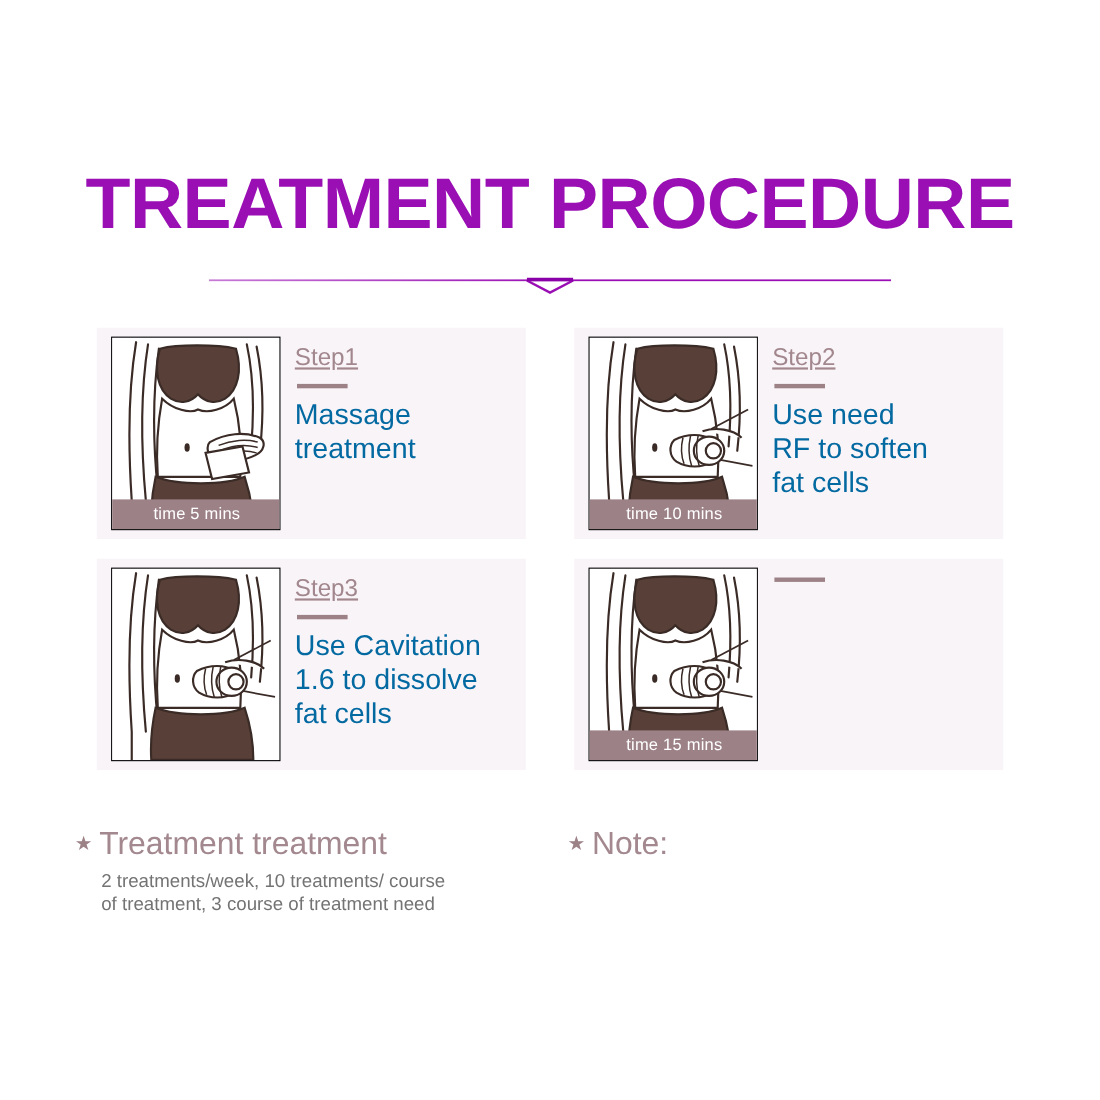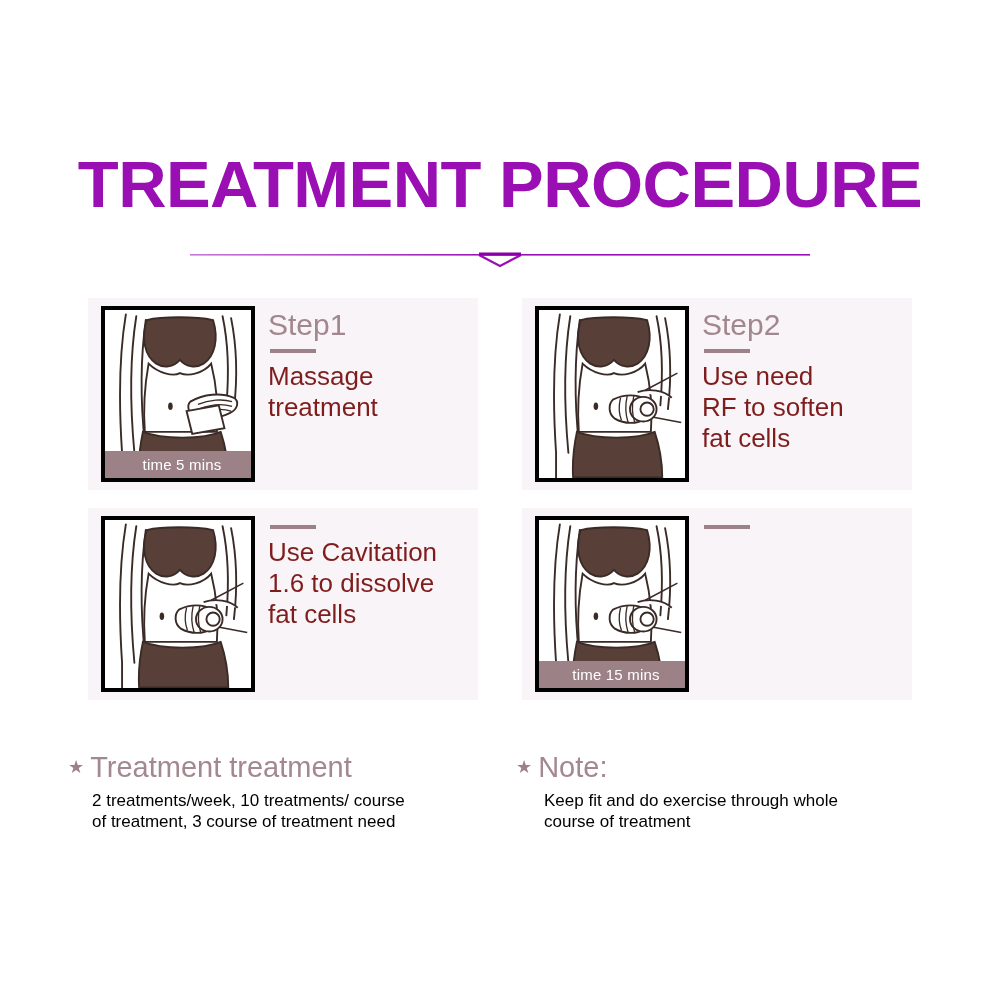--- a/index.html
+++ b/index.html
@@ -46,21 +46,21 @@
     background:#f9f4f8;
     box-sizing:border-box;
     padding:8px 0 0 13px;
     display:flex;
   }
   .thumb{
     position:relative;
     width:154px;height:176px;
     flex:0 0 154px;
     background:#ffffff;
-    border:4px solid #000000;
+    border:1px solid #000000;
     box-sizing:border-box;
     overflow:hidden;
   }
   .thumb svg{display:block;width:100%;height:100%;}
   .timebar{
     position:absolute;left:-1px;bottom:0;
     width:156px;height:27px;
     background:#9c8187;
     color:#ffffff;
     font-size:15px;
@@ -70,30 +70,31 @@
     box-sizing:border-box;
   }
 
   .card-text{
     padding-left:13px;
     padding-top:2px;
     flex:1 1 auto;
   }
   .step-title{
     color:#a2888e;
-    font-size:30px;
+    font-size:22px;
     line-height:34px;
     letter-spacing:0px;
+    text-decoration:underline;
   }
   .step-rule{
     width:46px;height:4px;background:#9c8187;
     margin:7px 0 8px 2px;
   }
   .step-desc{
-    color:#7f1d1d;
+    color:#0369a1;
     font-size:26px;
     line-height:31px;
     white-space:pre-line;
     letter-spacing:0px;
   }
 
   
   .footer{
     position:absolute;left:68px;top:750px;width:900px;
     display:flex;
@@ -107,21 +108,21 @@
     display:flex;
     align-items:center;
   }
   .star{
     color:#9c8187;
     font-size:18px;
     margin-right:6px;
     line-height:1;
   }
   .note-body{
-    color:#000000;
+    color:#737373;
     font-size:17px;
     line-height:21px;
     white-space:pre-line;
     margin-top:6px;
     margin-left:24px;
   }
   .note.right .note-body{margin-left:28px;}
 </style>
 </head>
 <body>
@@ -210,20 +211,21 @@
               <ellipse cx="110" cy="104" rx="14" ry="13"></ellipse>
               <ellipse cx="114" cy="104" rx="7" ry="7"></ellipse>
             </g>
             <g stroke="#3a2b26" stroke-width="1.4" fill="none">
               <path d="M86 92 C84 100 84 108 87 116"></path>
               <path d="M93 90 C91 99 91 109 94 118"></path>
               <path d="M100 90 C98 99 98 109 101 118"></path>
             </g>
             <path d="M104 86 C116 82 132 84 140 92" fill="#ffffff" stroke="#3a2b26" stroke-width="2"></path>
           </svg>
+          <div class="timebar">time 10 mins</div>
         </div>
         <div class="card-text">
           <div class="step-title">Step2</div>
           <div class="step-rule"></div>
           <div class="step-desc">Use need
 RF to soften
 fat cells</div>
         </div>
       </div>
 
@@ -258,20 +260,21 @@
             </g>
             <g stroke="#3a2b26" stroke-width="1.4" fill="none">
               <path d="M86 92 C84 100 84 108 87 116"></path>
               <path d="M93 90 C91 99 91 109 94 118"></path>
               <path d="M100 90 C98 99 98 109 101 118"></path>
             </g>
             <path d="M104 86 C116 82 132 84 140 92" fill="#ffffff" stroke="#3a2b26" stroke-width="2"></path>
           </svg>
         </div>
         <div class="card-text">
+          <div class="step-title">Step3</div>
           <div class="step-rule"></div>
           <div class="step-desc">Use Cavitation
 1.6 to dissolve
 fat cells</div>
         </div>
       </div>
 
       <div class="card">
         <div class="thumb">
           <svg viewBox="0 0 154 176" xmlns="http://www.w3.org/2000/svg">
@@ -323,19 +326,17 @@
       </div>
       <div class="note-body">2 treatments/week, 10 treatments/ course
 of treatment, 3 course of treatment need</div>
     </div>
 
     <div class="note right">
       <div class="note-head">
         <span class="star">★</span>
         <span>Note:</span>
       </div>
-      <div class="note-body">Keep fit and do exercise through whole
-course of treatment</div>
     </div>
 
   </div>
 
 </div>
 
 </body></html>

